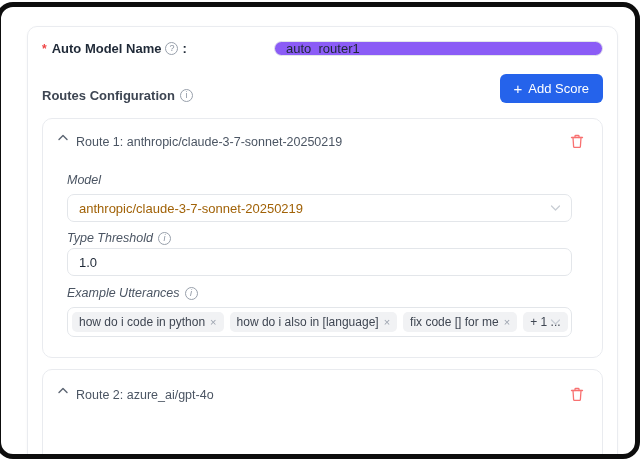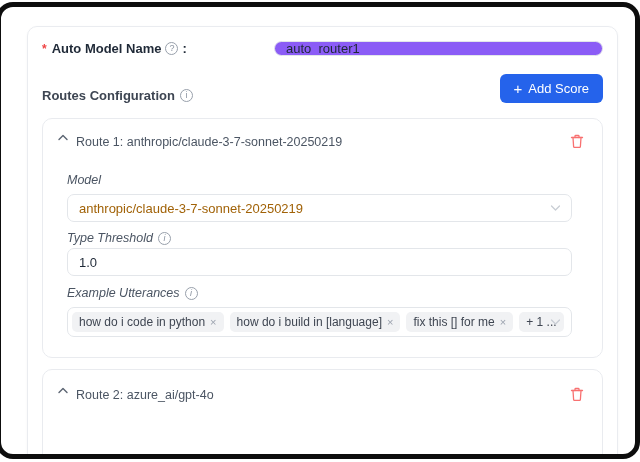--- a/index.html
+++ b/index.html
@@ -133,25 +133,25 @@
           <span>Example Utterances</span>
           <span class="circle-icon">i</span>
         </div>
 
         <div class="tags-box">
           <span class="tag">
             <span>how do i code in python</span>
             <span class="tag-close">×</span>
           </span>
           <span class="tag">
-            <span>how do i build in [language]</span>
+            <span>how do i also in [language]</span>
             <span class="tag-close">×</span>
           </span>
           <span class="tag">
-            <span>fix this [] for me</span>
+            <span>fix code [] for me</span>
             <span class="tag-close">×</span>
           </span>
           <span class="tag">
             <span>+ 1 ...</span>
           </span>
           <span class="select-chevron">
             <svg width="11" height="7" viewBox="0 0 11 7">
                 <polyline points="1.5,1.5 5.5,5.5 9.5,1.5" fill="none" stroke="#c9cdd4" stroke-width="1.3" stroke-linecap="round" stroke-linejoin="round"></polyline>
               </svg>
           </span>

